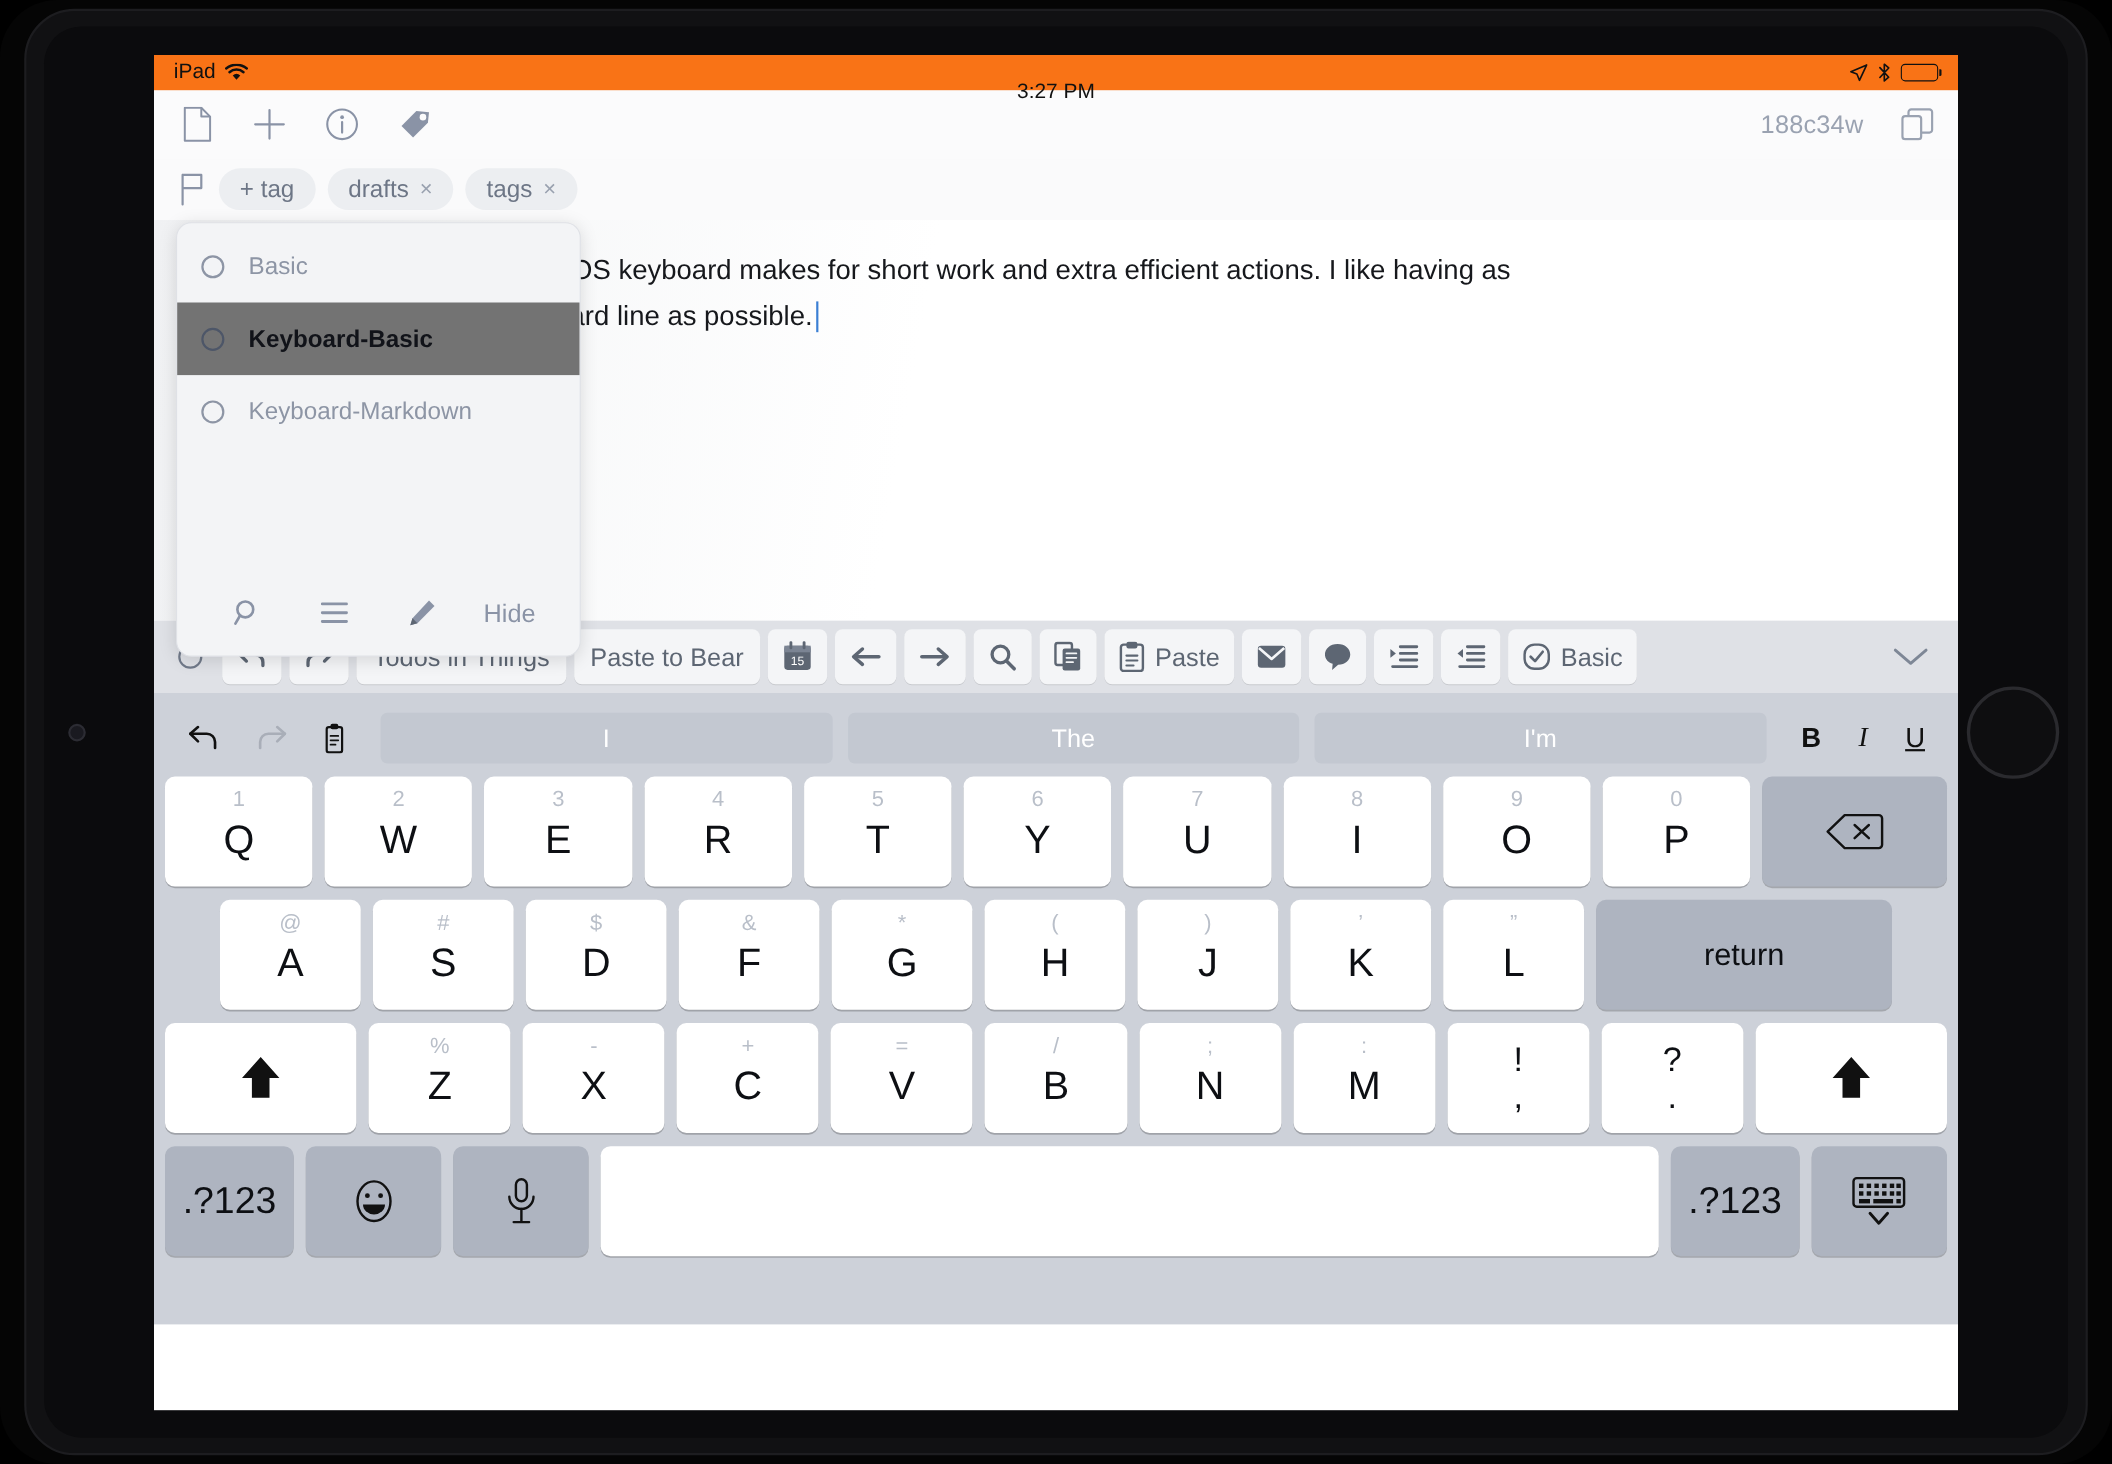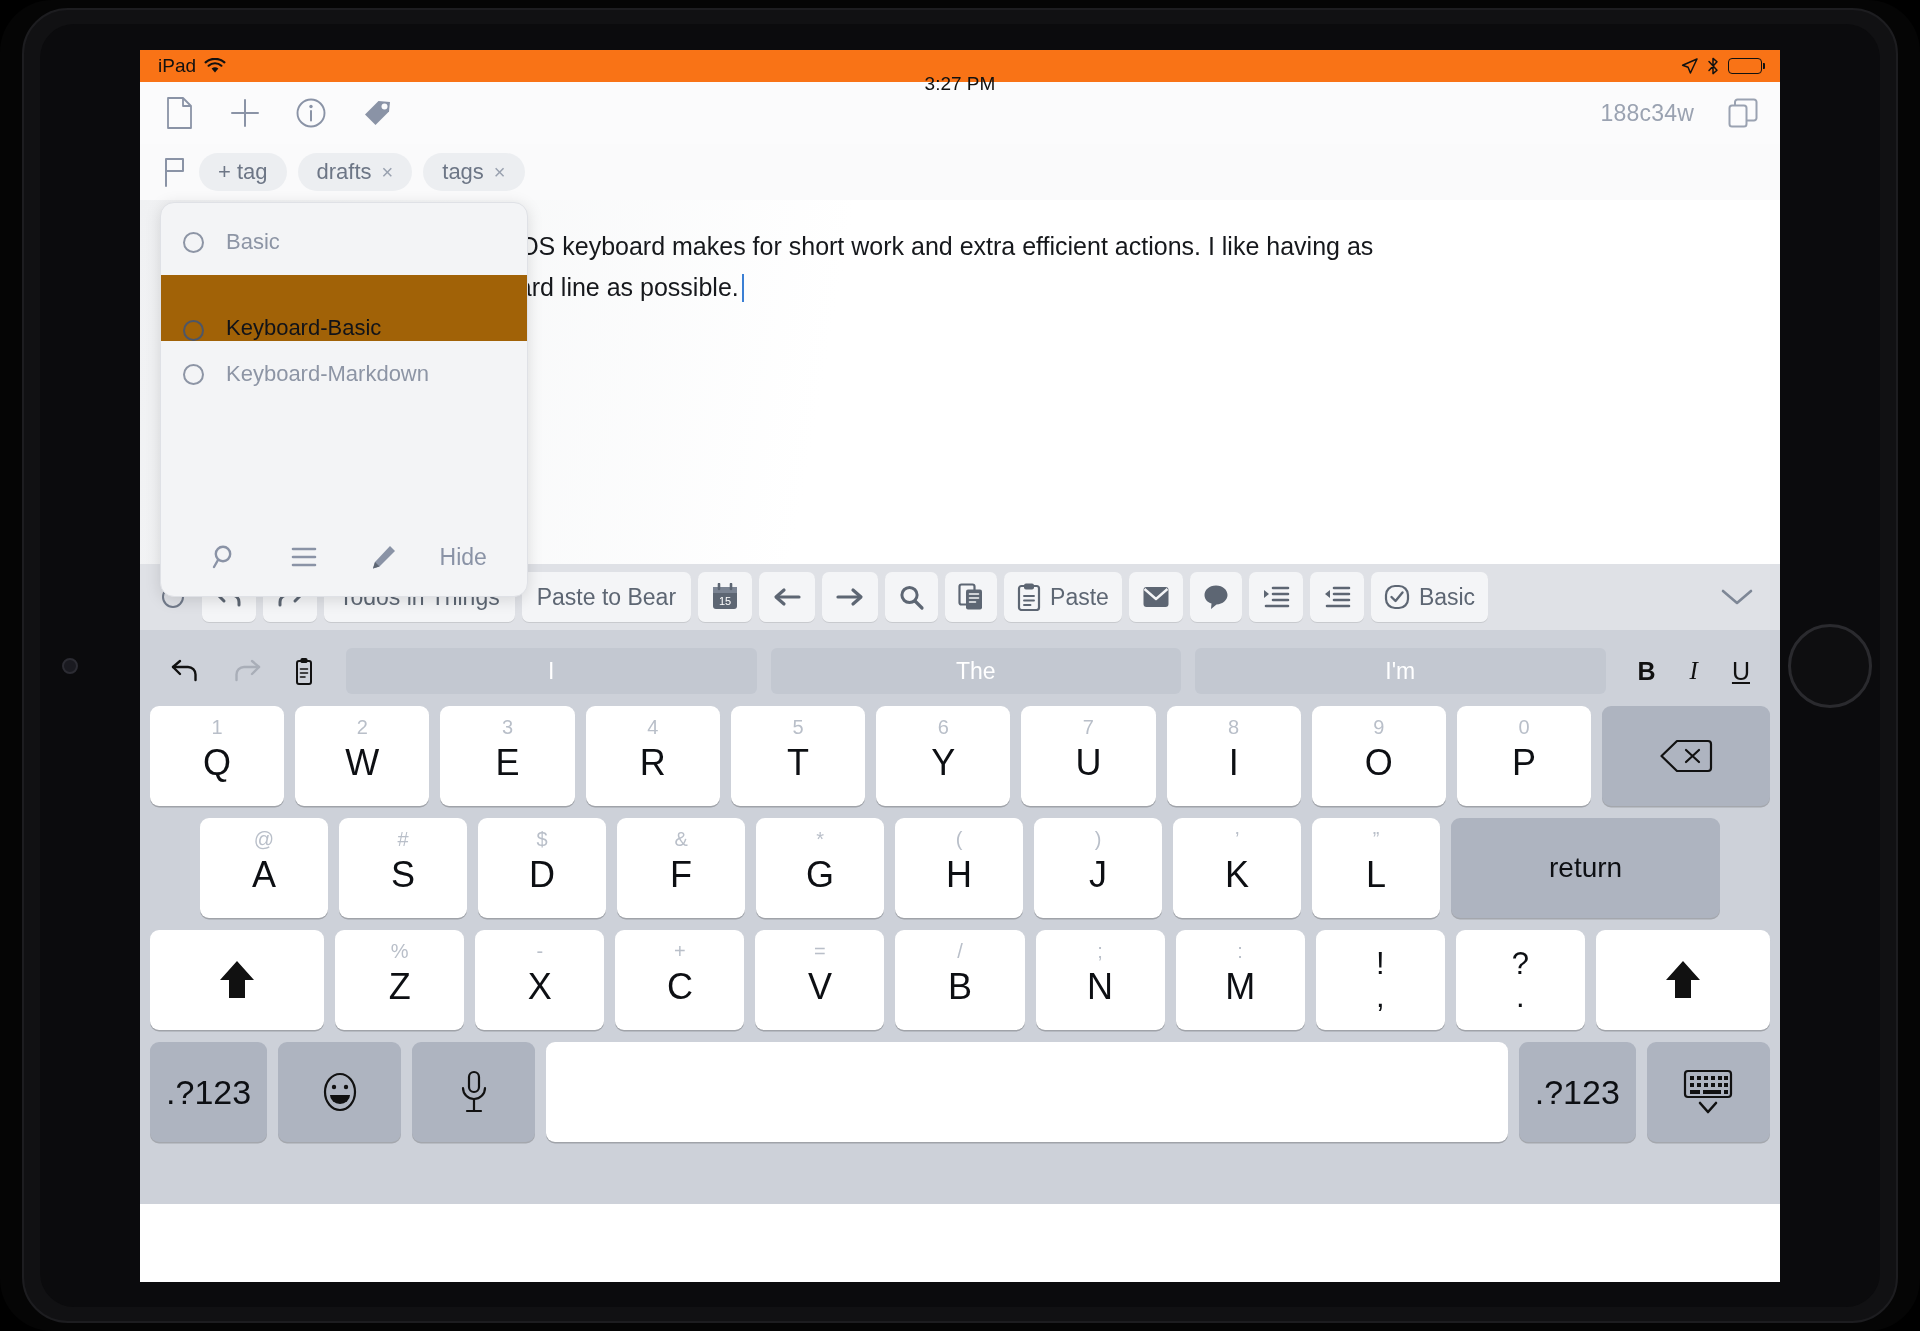--- a/index.html
+++ b/index.html
@@ -157,24 +157,23 @@
   }
   .popup-list { padding-top: 6px; }
   .popup-row {
     height: 66px;
     display: flex; align-items: center; gap: 22px;
     padding: 0 22px;
     font-size: 22px;
     color: #8d95a5;
   }
   .popup-row.selected {
-    background: #a16207;
+    background: #737373;
     color: #111319;
-    font-weight: 400;
-    align-items: flex-end;
+    font-weight: 700;
   }
   .radio {
     width: 21px; height: 21px; border-radius: 50%;
     border: 2.4px solid #8d95a5;
     flex: none;
   }
   .popup-row.selected .radio { border-color: #4d5668; }
   .popup-footer {
     margin-top: auto;
     height: 70px;

